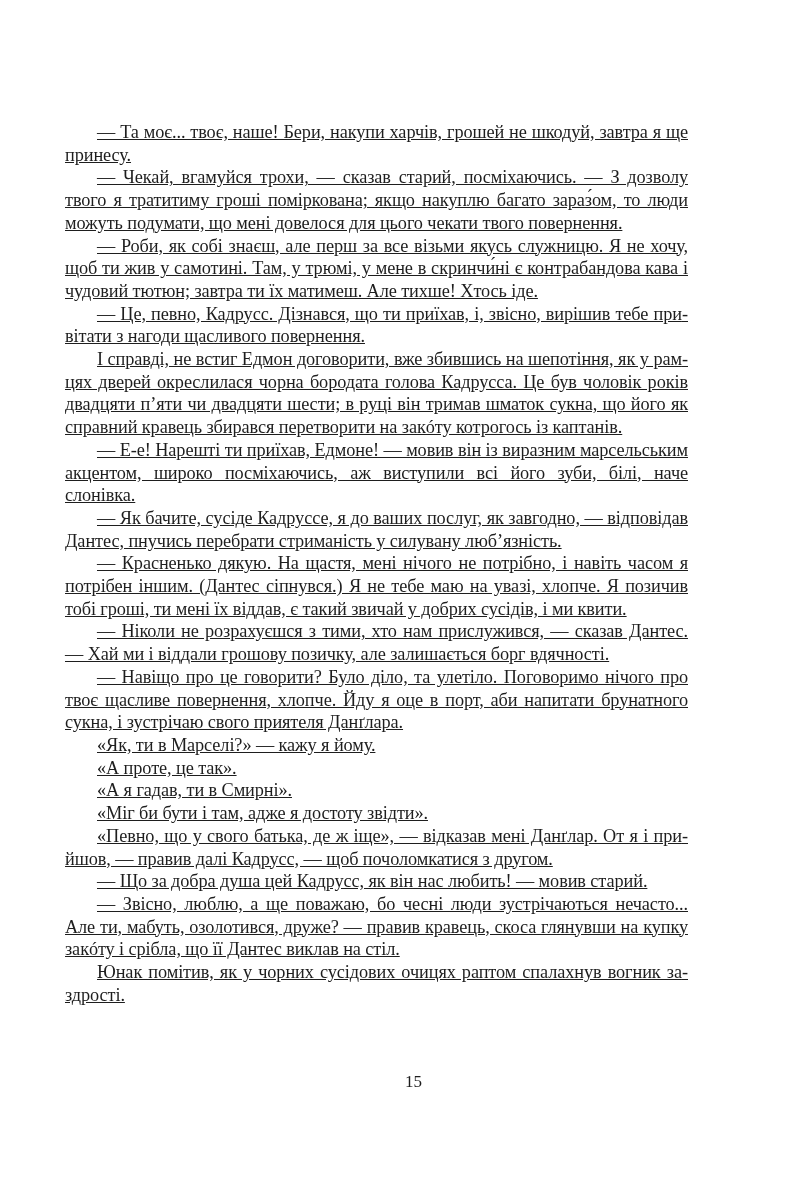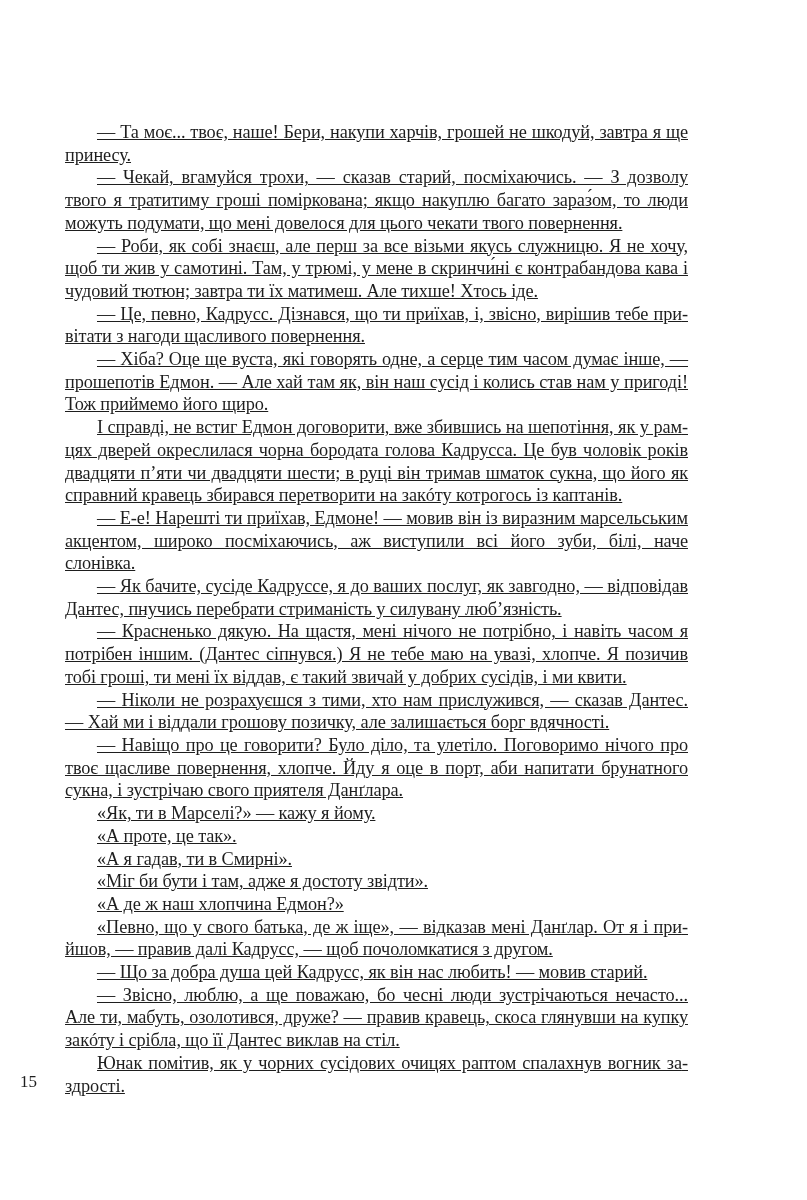--- a/index.html
+++ b/index.html
@@ -27,46 +27,44 @@
     margin: 0;
     text-indent: 32px;
     text-align: justify;
     text-align-last: left;
     text-decoration: underline;
   }
   .page-number {
     position: absolute;
     left: 0; right: 0;
     top: 1072px;
-    text-align: left;
+    text-align: center;
     font-family: "Liberation Serif", "DejaVu Serif", serif;
     font-size: 17px;
     color: #1e1e1e;
     padding-left: 20px;
   }
 </style>
 </head>
 <body>
 
 <div class="page-text">
   <p class="para">— Та моє... твоє, наше! Бери, накупи харчів, грошей не шкодуй, завтра я ще принесу.</p>
   <p class="para">— Чекай, вгамуйся трохи, — сказав старий, посміхаючись. — З дозволу твого я тратитиму гроші поміркована; якщо накуплю багато зараз́ом, то люди можуть подумати, що мені довелося для цього чекати твого повернення.</p>
   <p class="para">— Роби, як собі знаєш, але перш за все візьми якусь служницю. Я не хочу, щоб ти жив у самотині. Там, у трюмі, у мене в скринчи́ні є контрабандова кава і чудовий тютюн; завтра ти їх матимеш. Але тихше! Хтось іде.</p>
   <p class="para">— Це, певно, Кадрусс. Дізнався, що ти приїхав, і, звісно, вирішив тебе при­вітати з нагоди щасливого повернення.</p>
-  <p class="para">— Хіба? Оце ще вуста, які говорять одне, а серце тим часом думає інше, — прошепотів Едмон. — Але хай там як, він наш сусід і колись став нам у пригоді! Тож приймемо його щиро.</p>
   <p class="para">І справді, не встиг Едмон договорити, вже збившись на шепотіння, як у рам­цях дверей окреслилася чорна бородата голова Кадрусса. Це був чоловік років двадцяти п’яти чи двадцяти шести; в руці він тримав шматок сукна, що його як справний кравець збирався перетворити на закóту котрогось із каптанів.</p>
   <p class="para">— Е-е! Нарешті ти приїхав, Едмоне! — мовив він із виразним марсельським акцентом, широко посміхаючись, аж виступили всі його зуби, білі, наче слонівка.</p>
   <p class="para">— Як бачите, сусіде Кадруссе, я до ваших послуг, як завгодно, — відповідав Дантес, пнучись перебрати стриманість у силувану люб’язність.</p>
   <p class="para">— Красненько дякую. На щастя, мені нічого не потрібно, і навіть часом я потрібен іншим. (Дантес сіпнувся.) Я не тебе маю на увазі, хлопче. Я позичив тобі гроші, ти мені їх віддав, є такий звичай у добрих сусідів, і ми квити.</p>
   <p class="para">— Ніколи не розрахуєшся з тими, хто нам прислужився, — сказав Дантес. — Хай ми і віддали грошову позичку, але залишається борг вдячності.</p>
   <p class="para">— Навіщо про це говорити? Було діло, та улетіло. Поговоримо нічого про твоє щасливе повернення, хлопче. Йду я оце в порт, аби напитати брунатного сукна, і зустрічаю свого приятеля Данґлара.</p>
   <p class="para">«Як, ти в Марселі?» — кажу я йому.</p>
   <p class="para">«А проте, це так».</p>
   <p class="para">«А я гадав, ти в Смирні».</p>
   <p class="para">«Міг би бути і там, адже я достоту звідти».</p>
-  <p class="para">«А де ж наш хлопчина Едмон?»</p>
   <p class="para">«Певно, що у свого батька, де ж іще», — відказав мені Данґлар. От я і при­йшов, — правив далі Кадрусс, — щоб почоломкатися з другом.</p>
   <p class="para">— Що за добра душа цей Кадрусс, як він нас любить! — мовив старий.</p>
   <p class="para">— Звісно, люблю, а ще поважаю, бо чесні люди зустрічаються нечасто... Але ти, мабуть, озолотився, друже? — правив кравець, скоса глянувши на купку закóту і срібла, що її Дантес виклав на стіл.</p>
   <p class="para">Юнак помітив, як у чорних сусідових очицях раптом спалахнув вогник за­здрості.</p>
 </div>
 
 <div class="page-number">15</div>
 
 </body></html>

